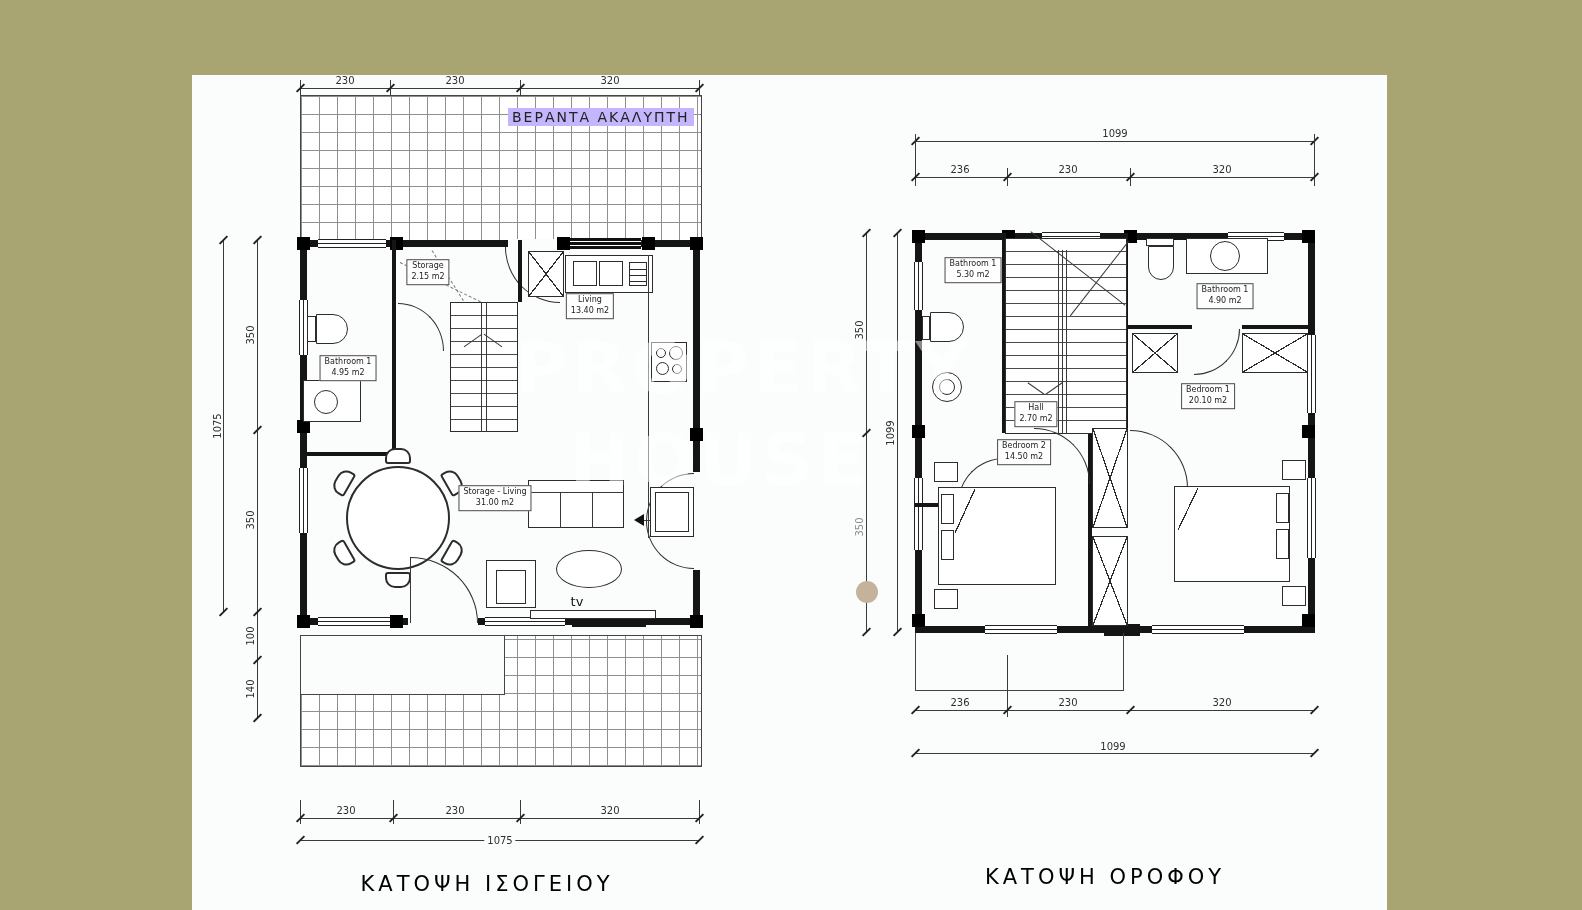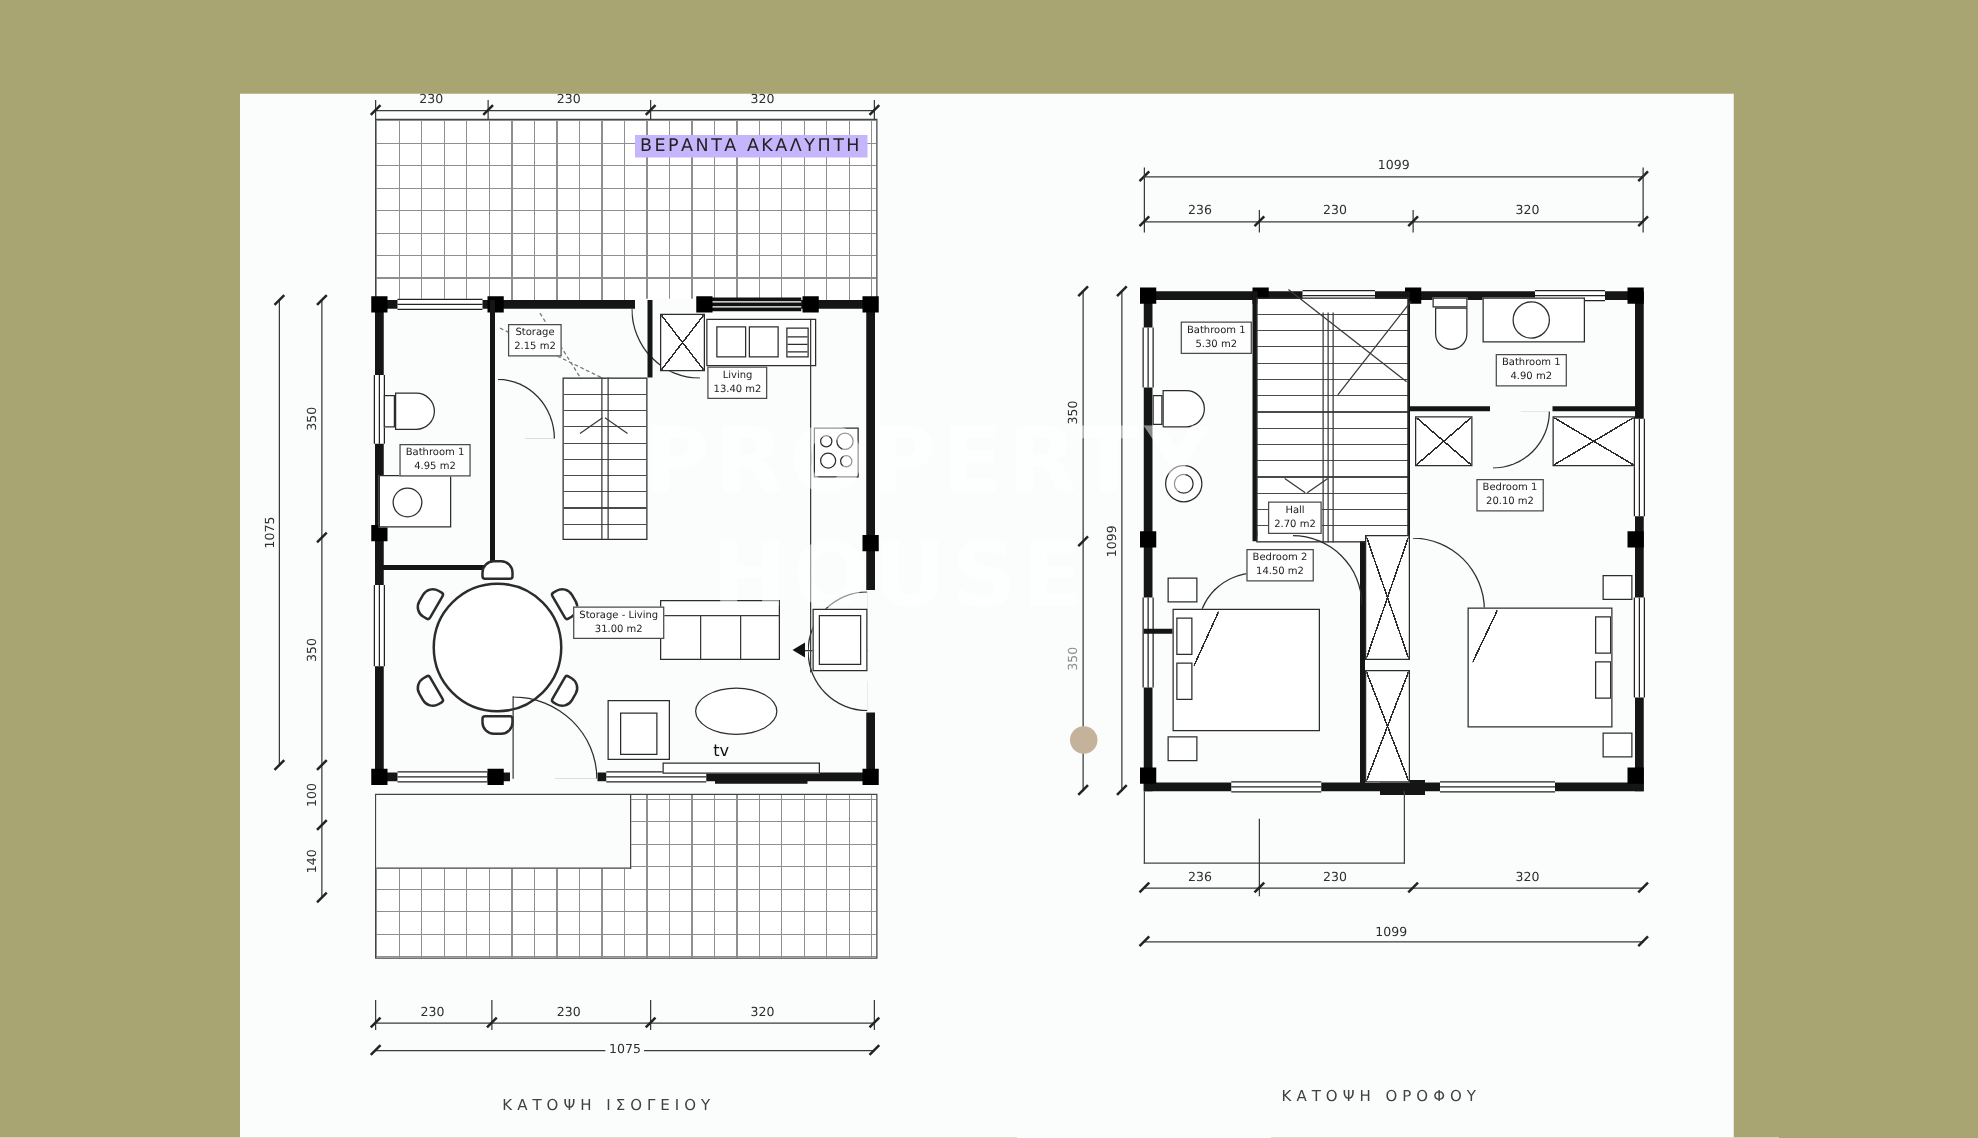--- a/index.html
+++ b/index.html
@@ -33,21 +33,21 @@
   .windark{position:absolute;background:#111;background-image:linear-gradient(#fff,#fff),linear-gradient(#fff,#fff);
        background-size:100% 1px,100% 1px;background-position:0 3px,0 7px;background-repeat:no-repeat}
   .xbox{position:absolute;border:1px solid #2c2c2c;background-color:#fff;box-sizing:border-box;
         background-image:linear-gradient(to top right,transparent calc(50% - .6px),#2c2c2c calc(50% - .6px),#2c2c2c calc(50% + .6px),transparent calc(50% + .6px)),
                          linear-gradient(to bottom right,transparent calc(50% - .6px),#2c2c2c calc(50% - .6px),#2c2c2c calc(50% + .6px),transparent calc(50% + .6px))}
   .diag1{position:absolute;background-image:linear-gradient(to bottom right,transparent calc(50% - .6px),#2c2c2c calc(50% - .6px),#2c2c2c calc(50% + .6px),transparent calc(50% + .6px))}
   .dash{position:absolute;border-top:1px dashed #777;height:0;transform-origin:left center}
   .arc{position:absolute;border:0 solid #2c2c2c;background:transparent;box-sizing:border-box}
   .stairs{position:absolute;border:1px solid #2c2c2c;box-sizing:border-box;
           background:repeating-linear-gradient(180deg,#fff 0 12px,#4a4a4a 12px 13px)}
-  .caption{position:absolute;transform:translate(-50%,-50%);font-size:12px;letter-spacing:4px;color:#404040;white-space:nowrap}
+  .caption{position:absolute;transform:translate(-50%,-50%);font-size:21px;letter-spacing:4px;color:#000000;white-space:nowrap}
   .wm{position:absolute;left:515px;top:322px;width:410px;text-align:center;z-index:9;pointer-events:none;
       font-weight:bold;font-size:72px;line-height:1.28;letter-spacing:4px;color:rgba(255,255,255,.5)}
   .wmdot{position:absolute;left:856px;top:581px;width:22px;height:22px;border-radius:50%;background:#c4b29a;z-index:9}
   .tvtxt{position:absolute;font-size:13px;color:#111;transform:translate(-50%,-50%)}
 </style>
 </head>
 <body>
 
 <div class="canvas">
   <div class="paper"></div>

